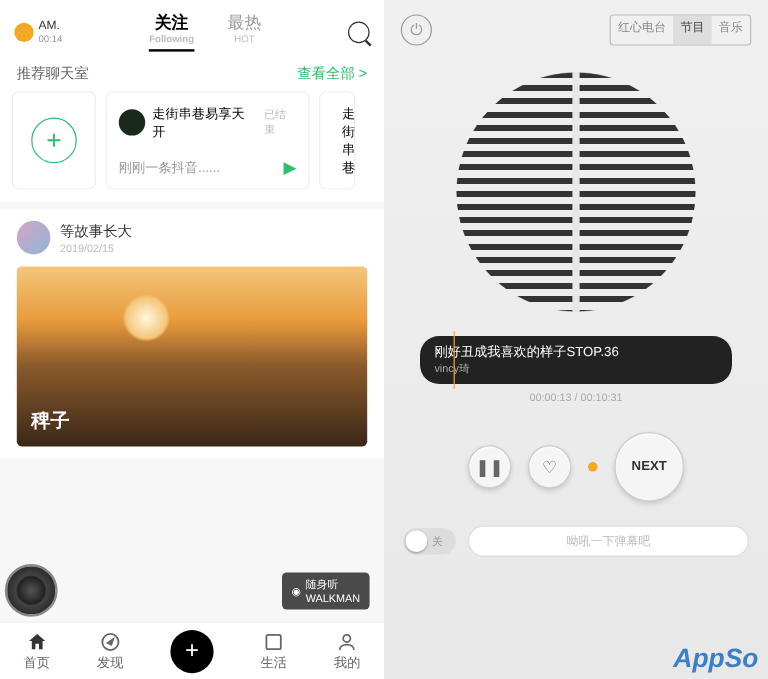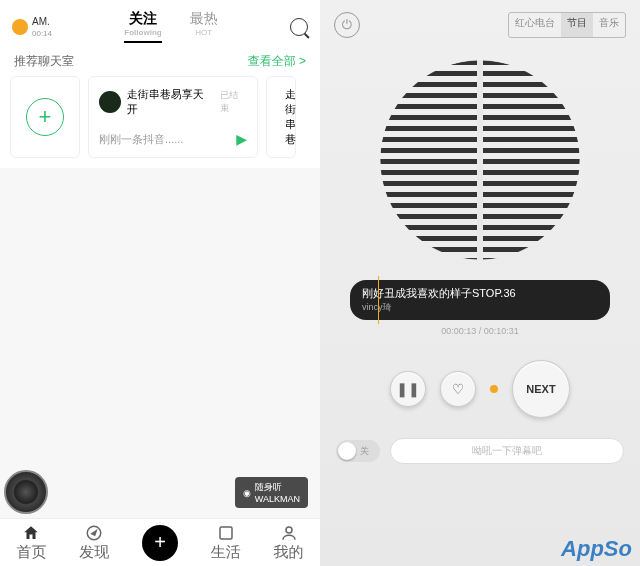--- a/index.html
+++ b/index.html
@@ -45,21 +45,21 @@
 .pimg{margin-top:10px;height:150px;border-radius:4px;background:linear-gradient(180deg,#f4c67a 0%,#e89b3c 30%,#8b5a2b 55%,#3a2818 100%);position:relative}
 .pimg::before{content:"";position:absolute;top:15%;left:30%;width:40px;height:40px;border-radius:50%;background:radial-gradient(circle,#fff8e0 0%,#f4c67a 60%,transparent 70%)}
 .pttl{position:absolute;bottom:10px;left:12px;color:#fff;font-size:16px;font-weight:600}
 
 .post2{margin-top:6px;background:#fff;padding:10px 14px}
 
 .walkman{position:absolute;bottom:58px;right:12px;background:rgba(0,0,0,.7);color:#fff;font-size:9px;padding:4px 8px;border-radius:4px;display:flex;align-items:center;gap:4px}
 .disc{position:absolute;bottom:52px;left:4px;width:44px;height:44px;border-radius:50%;background:radial-gradient(circle,#555 0%,#222 40%,#444 45%,#111 100%);border:2px solid #888}
 
 .nav{position:absolute;bottom:0;left:0;right:0;height:48px;background:#fff;display:flex;justify-content:space-around;align-items:center;border-top:1px solid #eee}
-.navi{font-size:15px;color:#666}
+.navi{font-size:11px;color:#666}
 .navi svg,.navi .ic{display:block;margin:0 auto 1px}
 .navadd{width:36px;height:36px;border-radius:50%;background:#000;color:#fff;font-size:20px;display:flex;align-items:center;justify-content:center}
 
 
 .rhdr{display:flex;justify-content:space-between;padding:12px 14px}
 .pwr{width:26px;height:26px;border:1.5px solid #999;border-radius:50%;display:flex;align-items:center;justify-content:center;color:#999;font-size:13px}
 .seg{display:flex;border:1px solid #bbb;border-radius:3px;overflow:hidden;font-size:10px}
 .seg div{padding:3px 6px;color:#888}
 .seg .act{background:#ddd;color:#444}
 
@@ -120,20 +120,32 @@
         <span>刚刚一条抖音......</span>
         <span class="play">▶</span>
       </div>
     </div>
     <div class="card peekcard">
       <div class="avatar"></div>
       <span>走街串巷</span>
     </div>
   </div>
 
+  <div class="post">
+    <div class="phdr">
+      <div class="pava"></div>
+      <div>
+        <div class="pname">等故事长大</div>
+        <div class="pdate">2019/02/15</div>
+      </div>
+    </div>
+    <div class="pimg">
+      <div class="pttl">稗子</div>
+    </div>
+  </div>
 
 
   <div class="disc"></div>
   <div class="walkman">
     <span>◉</span>
     <div>
         <div>随身听</div>
         <div>WALKMAN</div>
       </div>
   </div>

